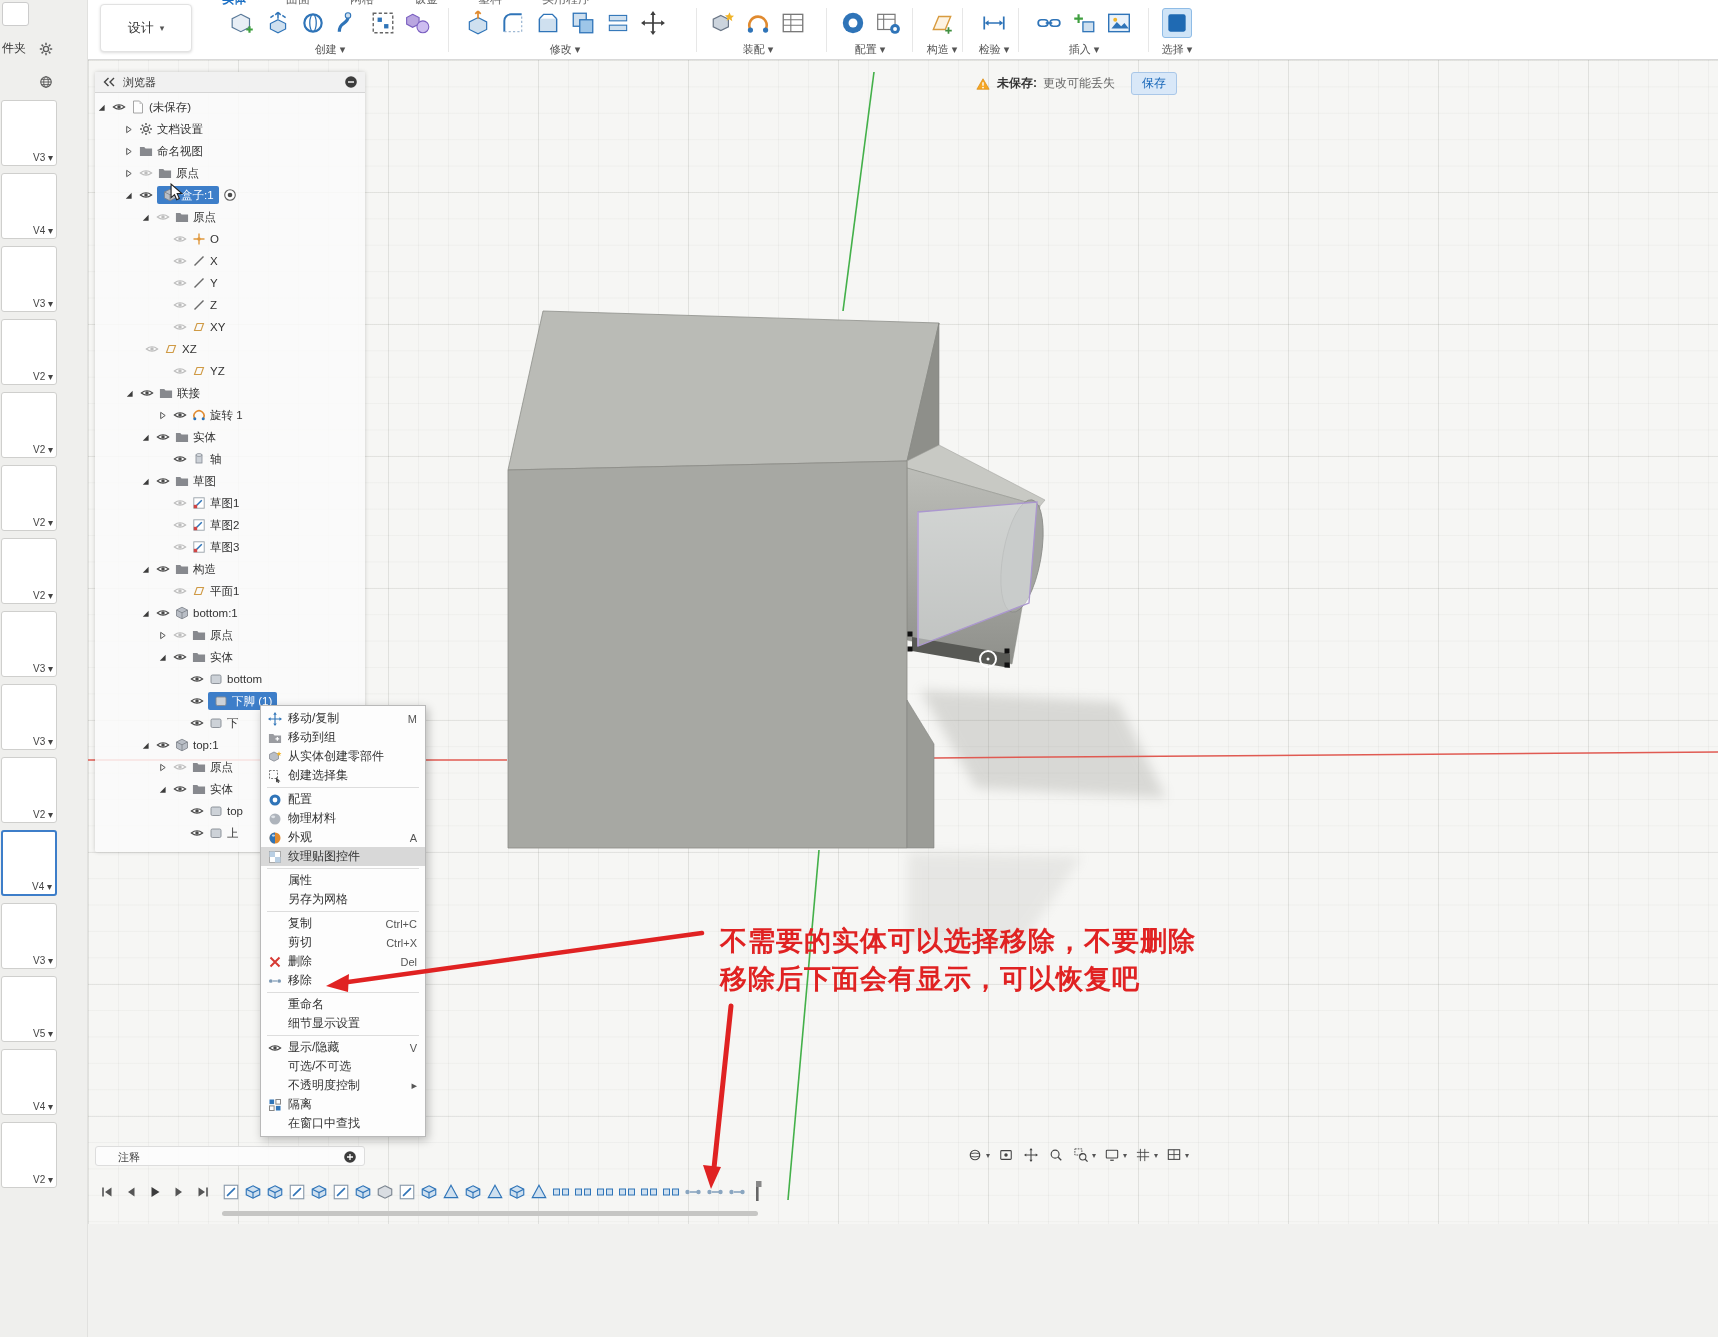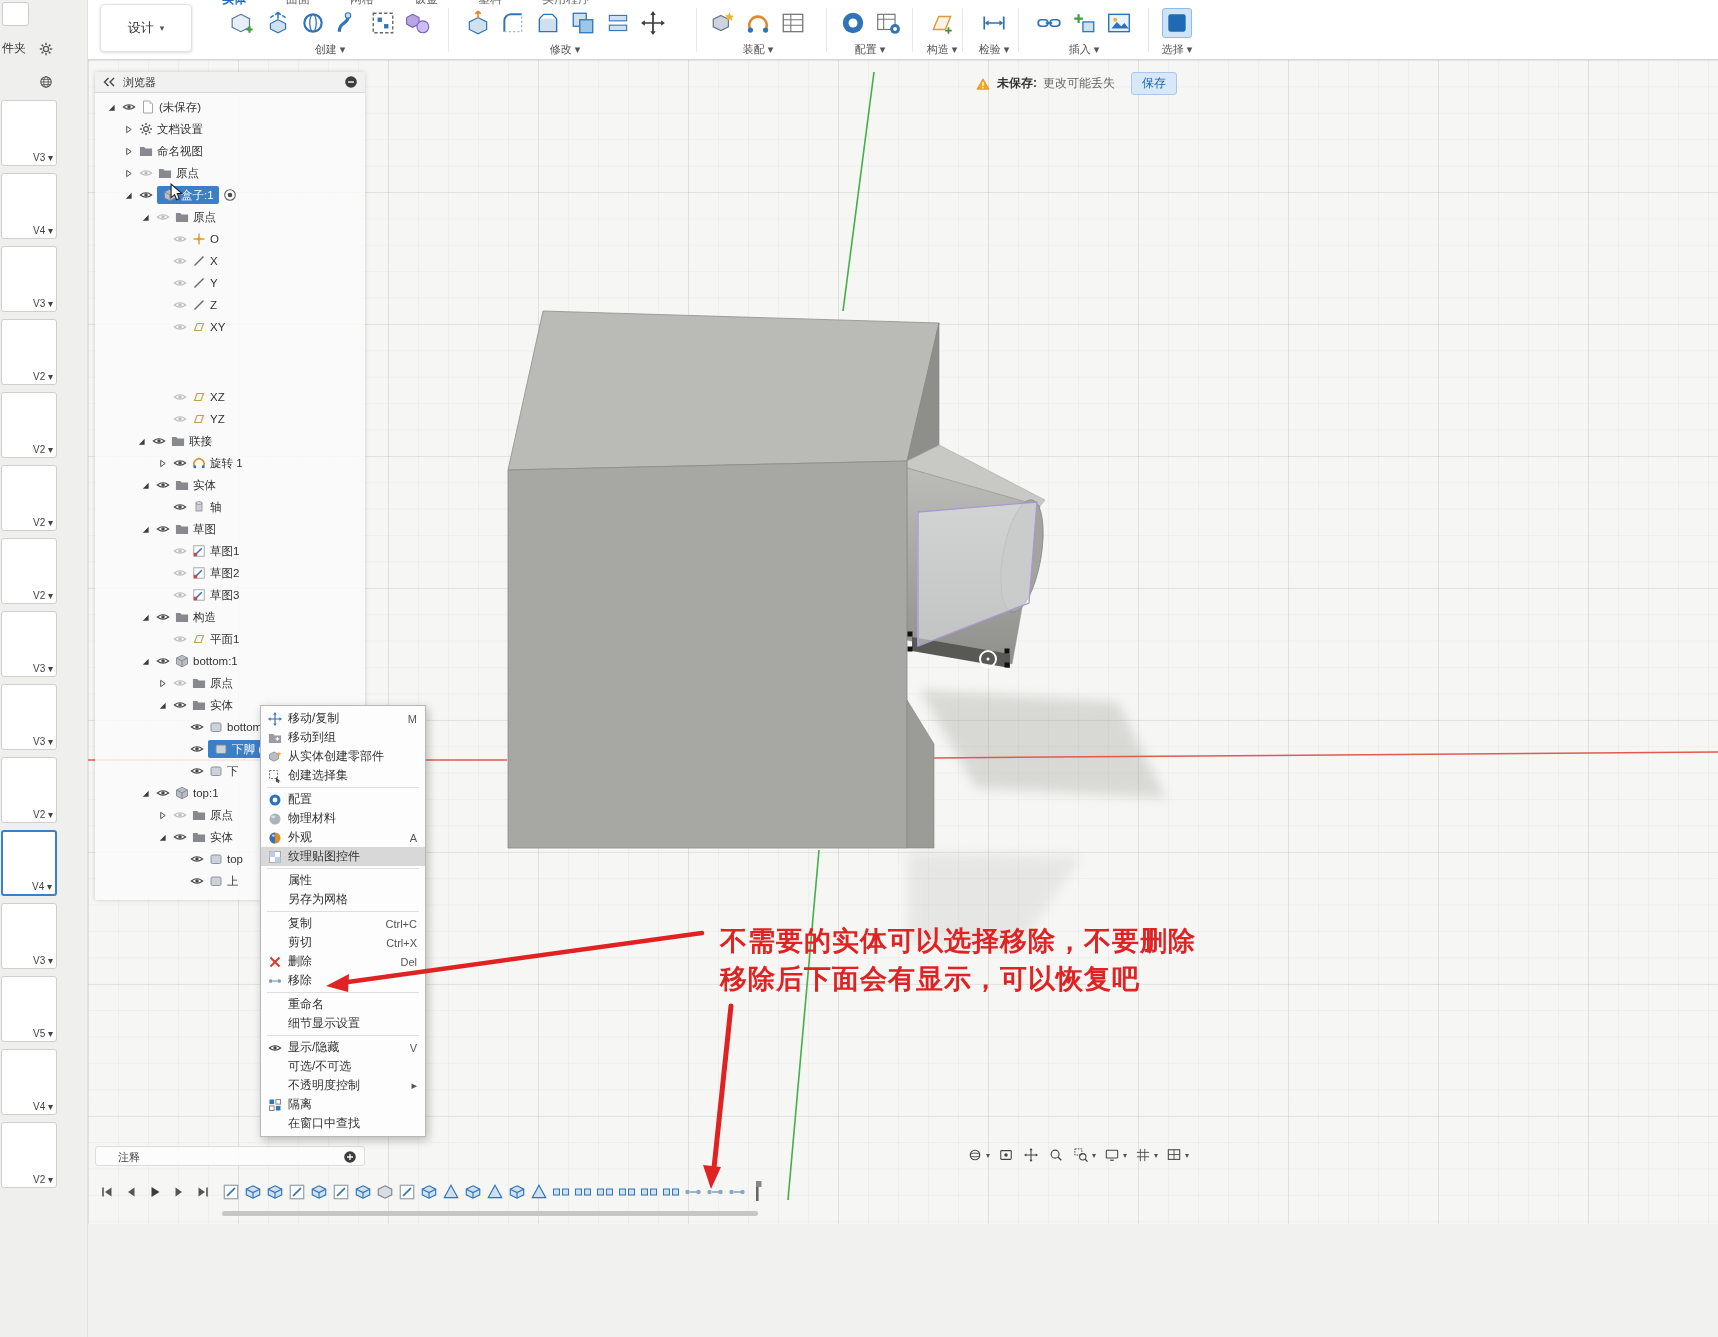--- a/index.html
+++ b/index.html
@@ -436,21 +436,21 @@
         </span>
       <span>浏览器</span>
       <span class="ic br-min">
           <svg viewBox="0 0 14 14">
             <circle cx="7" cy="7" r="5.8" fill="#3c3c3c"></circle>
             <path d="M4 7h6" stroke="#fff" stroke-width="1.4"></path>
           </svg>
         </span>
     </div>
     <div class="tree" id="tree">
-        <div class="tree-row" style="padding-left: 10px; text-align: center;">
+        <div class="tree-row" style=" text-align: center;">
           <span class="exp">
             <svg viewBox="0 0 10 10">
               <path d="M8.5 2 8.5 8.5 2 8.5Z" fill="#3c3c3c"></path>
             </svg>
           </span>
           <span class="ic">
             <svg viewBox="0 0 16 11">
               <path d="M1.5 5.5 Q8 .5 14.5 5.5 Q8 10.5 1.5 5.5Z" fill="none" stroke="#4a4a4a" stroke-width="1.2"></path>
               <circle cx="8" cy="5.5" r="2" fill="#4a4a4a"></circle>
             </svg>
@@ -627,21 +627,21 @@
               <circle cx="8" cy="5.5" r="2" fill="#bdbdbd"></circle>
             </svg>
           </span>
           <span class="ic">
             <svg viewBox="0 0 14 14">
               <path d="M2.5 10.5 5 3.5 H11.5 L9 10.5Z" fill="none" stroke="#cf9a45" stroke-width="1.1"></path>
             </svg>
           </span>
           <span>XY</span>
         </div>
-        <div class="tree-row" style="padding-left: 61px; margin-top: 48px;">
+        <div class="tree-row" style="padding-left: 33px;">
           <span class="exp"></span>
           <span class="ic">
             <svg viewBox="0 0 16 11">
               <path d="M1.5 5.5 Q8 .5 14.5 5.5 Q8 10.5 1.5 5.5Z" fill="none" stroke="#bdbdbd" stroke-width="1.2"></path>
               <circle cx="8" cy="5.5" r="2" fill="#bdbdbd"></circle>
             </svg>
           </span>
           <span class="ic">
             <svg viewBox="0 0 14 14">
               <path d="M2.5 10.5 5 3.5 H11.5 L9 10.5Z" fill="none" stroke="#cf9a45" stroke-width="1.1"></path>
@@ -657,21 +657,21 @@
               <circle cx="8" cy="5.5" r="2" fill="#bdbdbd"></circle>
             </svg>
           </span>
           <span class="ic">
             <svg viewBox="0 0 14 14">
               <path d="M2.5 10.5 5 3.5 H11.5 L9 10.5Z" fill="none" stroke="#cf9a45" stroke-width="1.1"></path>
             </svg>
           </span>
           <span>YZ</span>
         </div>
-        <div class="tree-row" style="padding-left: 40px;">
+        <div class="tree-row" style="padding-left: 28px;">
           <span class="exp">
             <svg viewBox="0 0 10 10">
               <path d="M8.5 2 8.5 8.5 2 8.5Z" fill="#3c3c3c"></path>
             </svg>
           </span>
           <span class="ic">
             <svg viewBox="0 0 16 11">
               <path d="M1.5 5.5 Q8 .5 14.5 5.5 Q8 10.5 1.5 5.5Z" fill="none" stroke="#4a4a4a" stroke-width="1.2"></path>
               <circle cx="8" cy="5.5" r="2" fill="#4a4a4a"></circle>
             </svg>

